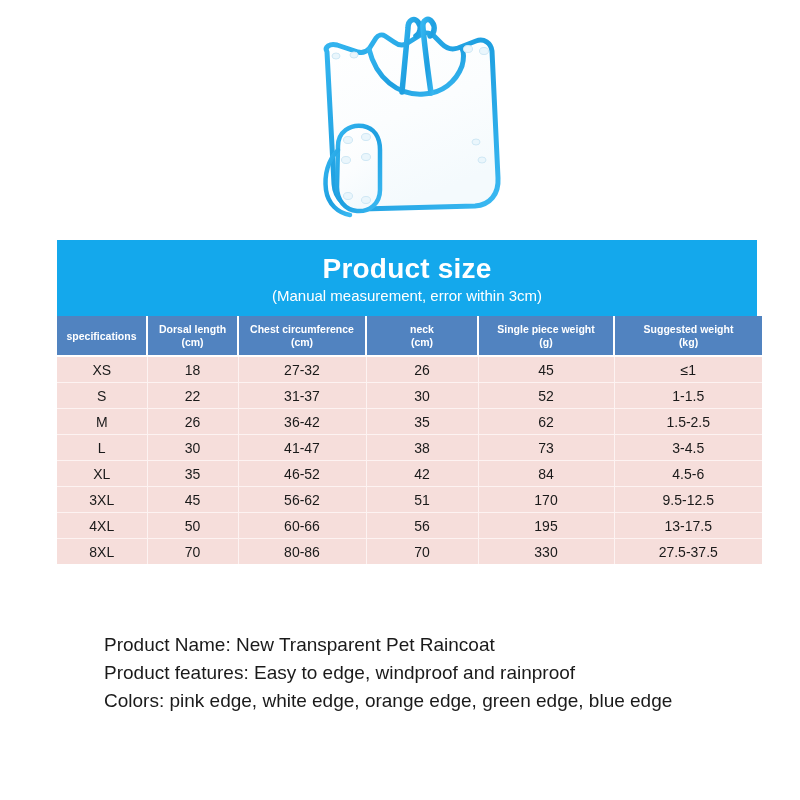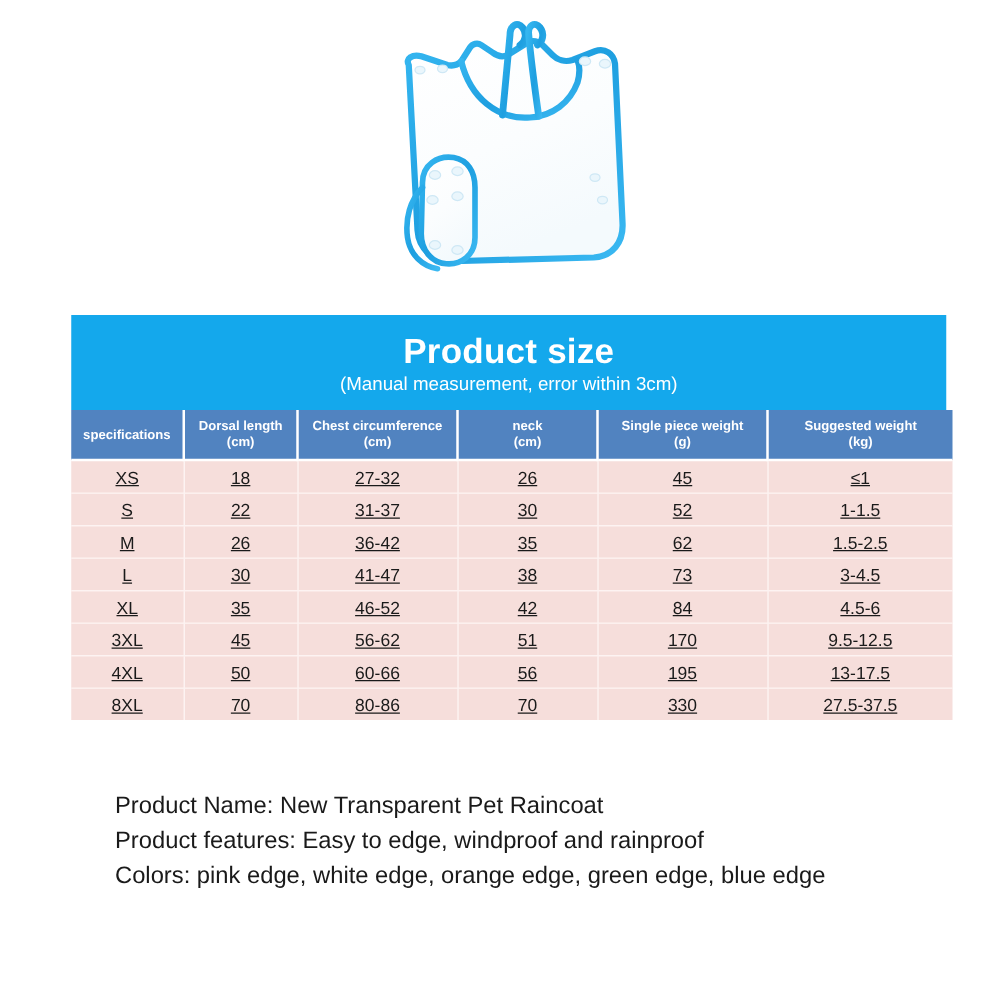--- a/index.html
+++ b/index.html
@@ -23,21 +23,21 @@
     top: 0px;
     width: 230px;
     height: 228px;
   }
   #product-illustration svg { display: block; width: 100%; height: 100%; }
 
   
   #size-table {
     position: absolute;
     left: 57px;
-    top: 252px;
+    top: 240px;
     width: 700px;
   }
 
   .table-title-band {
     background: #14a8ec;
     padding: 14px 0 11px 0;
     text-align: center;
   }
   .table-title {
     font-size: 28px;
@@ -75,37 +75,36 @@
 
   table.specs td {
     background: #f6dedb;
     color: #1a1a1a;
     font-size: 14px;
     text-align: center;
     padding: 4px 2px;
     height: 17px;
     border-right: 1px solid #fdf3f2;
     border-bottom: 1px solid #fdf3f2;
-    text-decoration: underline;
   }
   table.specs td:last-child { border-right: none; }
   table.specs tr:last-child td { border-bottom: none; }
 
   
   col.c0 { width: 90px; }
   col.c1 { width: 91px; }
   col.c2 { width: 128px; }
   col.c3 { width: 112px; }
   col.c4 { width: 136px; }
   col.c5 { width: 148px; }
 
   
   #description {
     position: absolute;
-    left: 92px;
+    left: 104px;
     top: 631px;
     width: 660px;
   }
   .desc-line {
     font-size: 19px;
     line-height: 28px;
     color: #1a1a1a;
     white-space: pre;
   }
   .desc-line .seg-gap { display: inline-block; width: 106px; }

